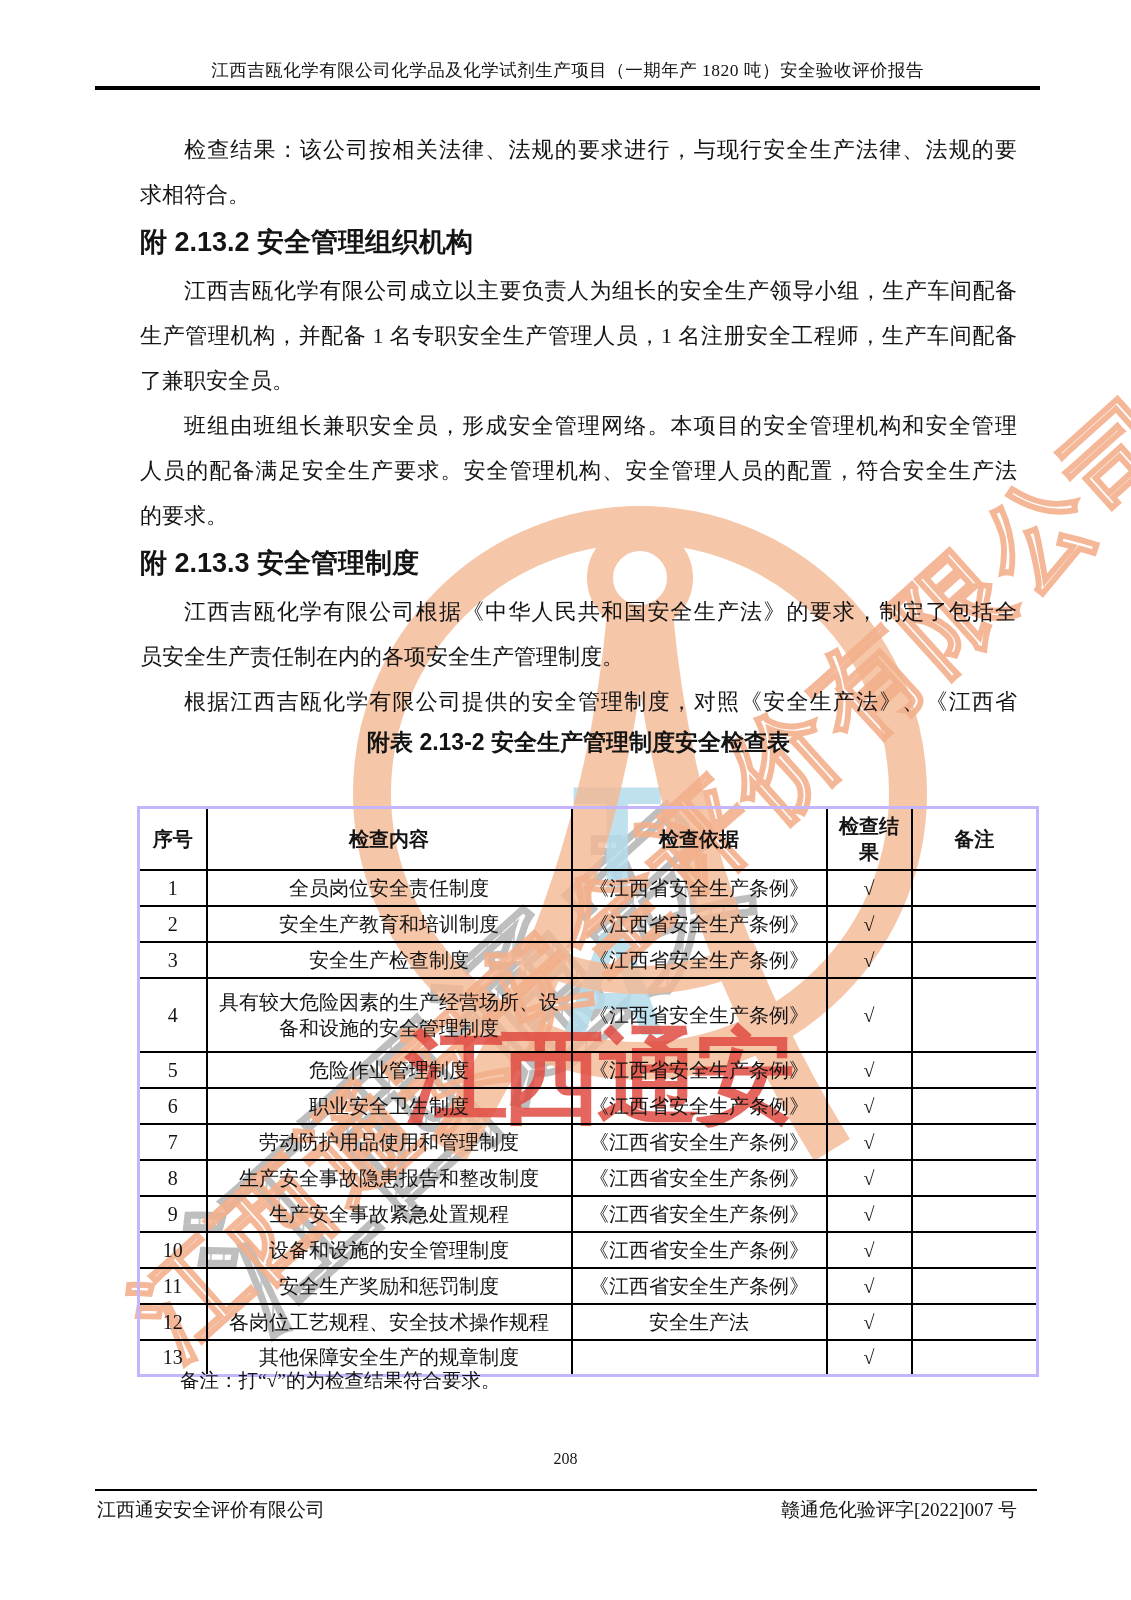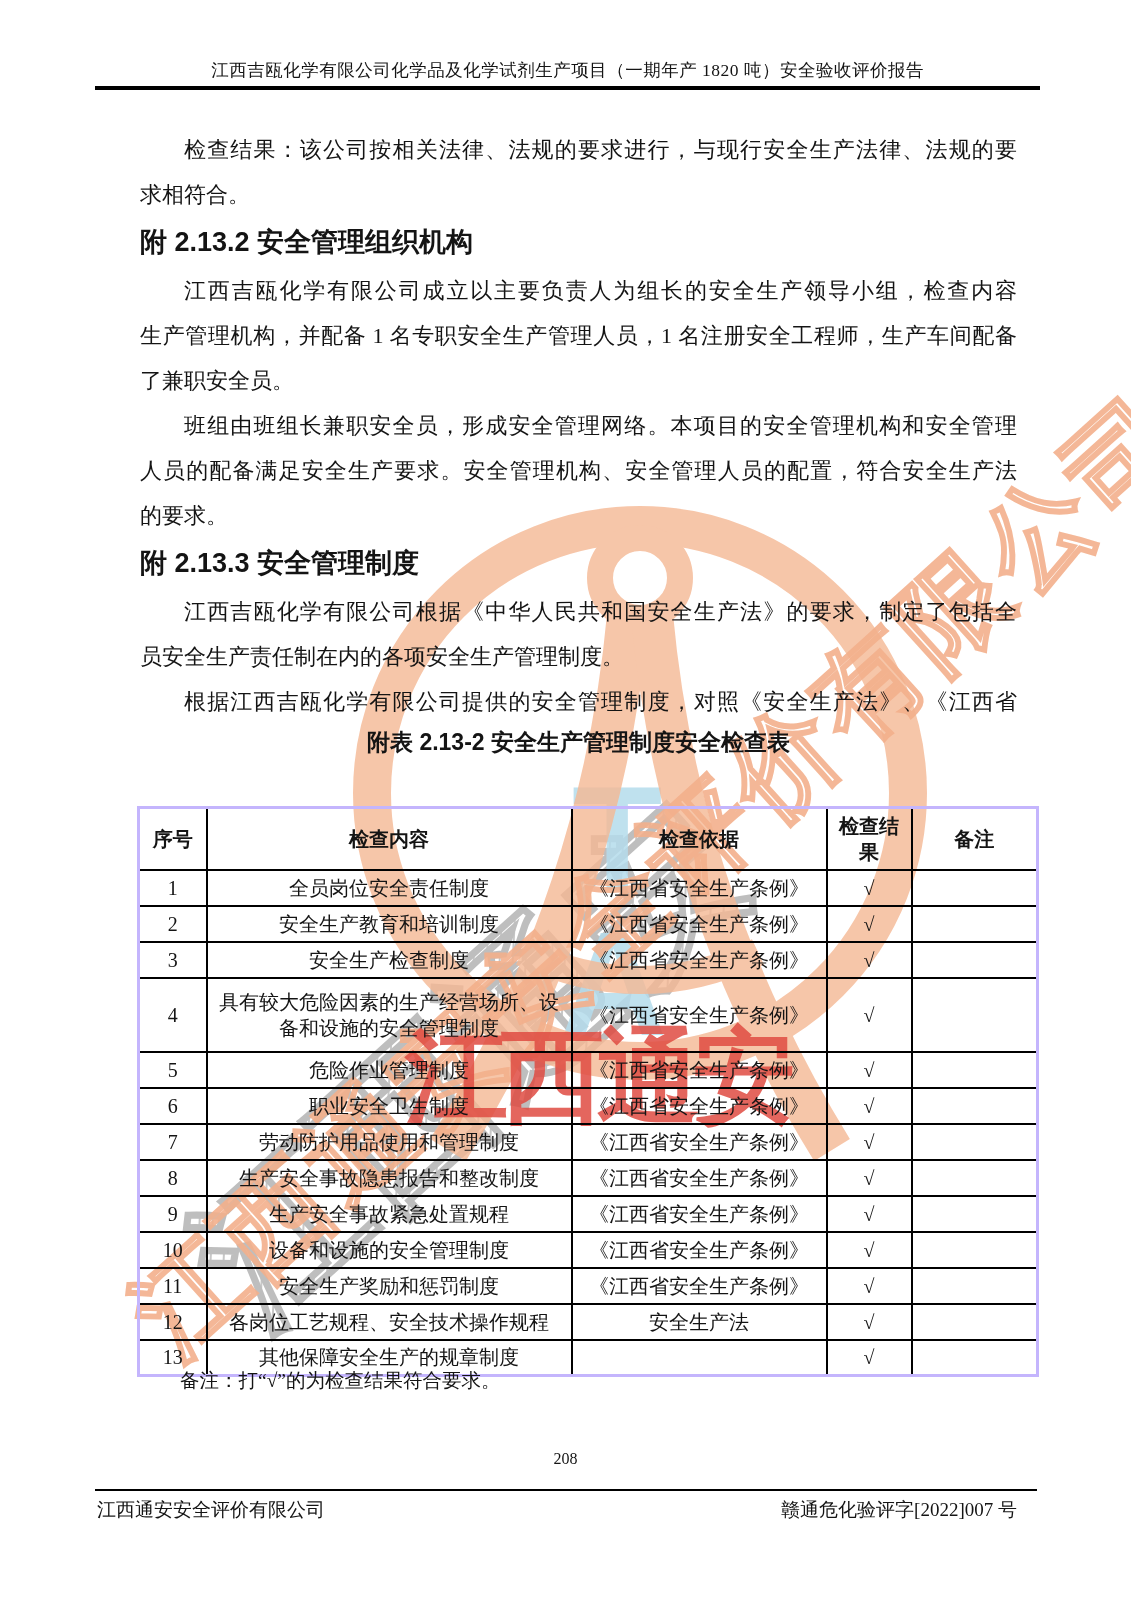--- a/index.html
+++ b/index.html
@@ -95,21 +95,21 @@
 
     <div class="doc-header">江西吉瓯化学有限公司化学品及化学试剂生产项目（一期年产 1820 吨）安全验收评价报告</div>
     <div class="header-rule"></div>
 
     <div class="body-block">
       <div class="jline first">检查结果：该公司按相关法律、法规的要求进行，与现行安全生产法律、法规的要</div>
       <div class="jline last">求相符合。</div>
 
       <div class="heading">附 2.13.2  安全管理组织机构</div>
 
-      <div class="jline first">江西吉瓯化学有限公司成立以主要负责人为组长的安全生产领导小组，检查内容</div>
+      <div class="jline first">江西吉瓯化学有限公司成立以主要负责人为组长的安全生产领导小组，生产车间配备</div>
       <div class="jline">生产管理机构，并配备 1 名专职安全生产管理人员，1 名注册安全工程师，生产车间配备</div>
       <div class="jline last">了兼职安全员。</div>
 
       <div class="jline first">班组由班组长兼职安全员，形成安全管理网络。本项目的安全管理机构和安全管理</div>
       <div class="jline">人员的配备满足安全生产要求。安全管理机构、安全管理人员的配置，符合安全生产法</div>
       <div class="jline last">的要求。</div>
 
       <div class="heading">附 2.13.3  安全管理制度</div>
 
       <div class="jline first">江西吉瓯化学有限公司根据《中华人民共和国安全生产法》的要求，制定了包括全</div>

